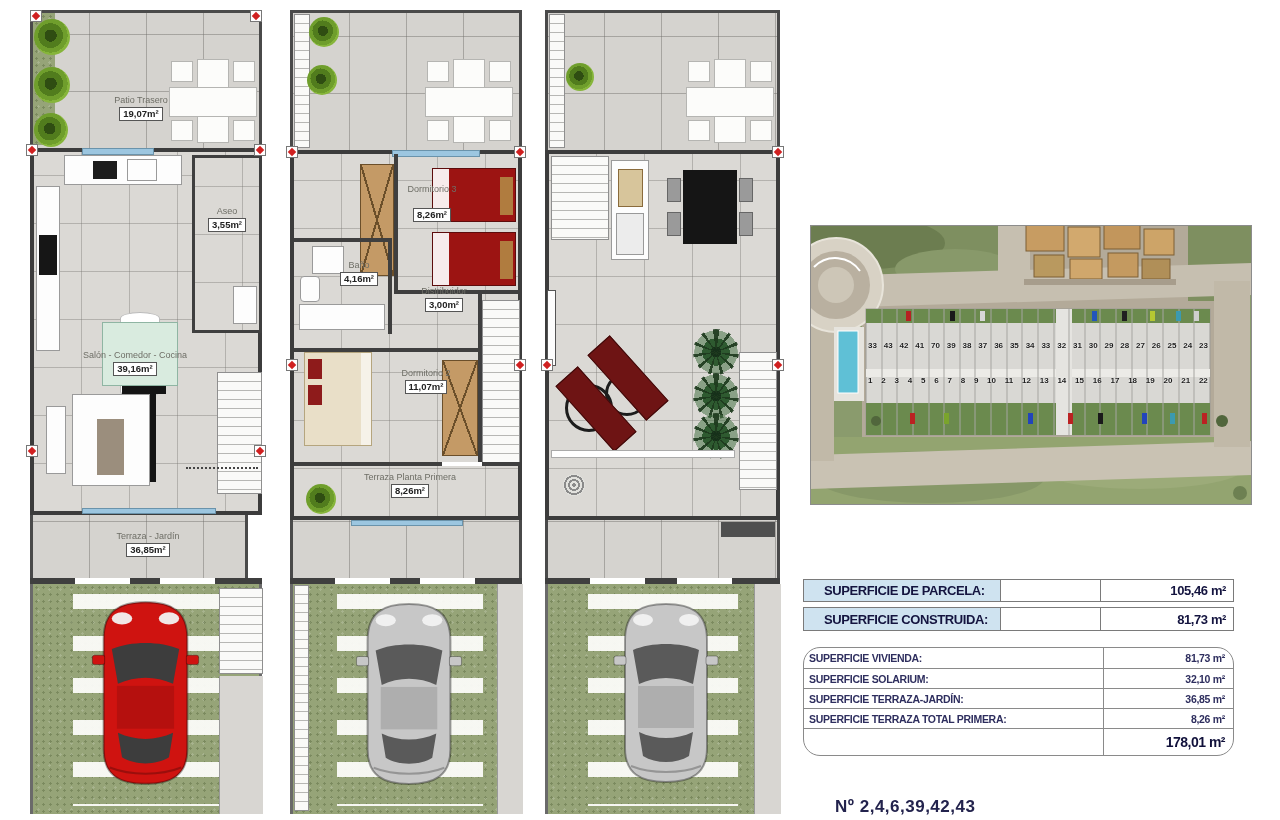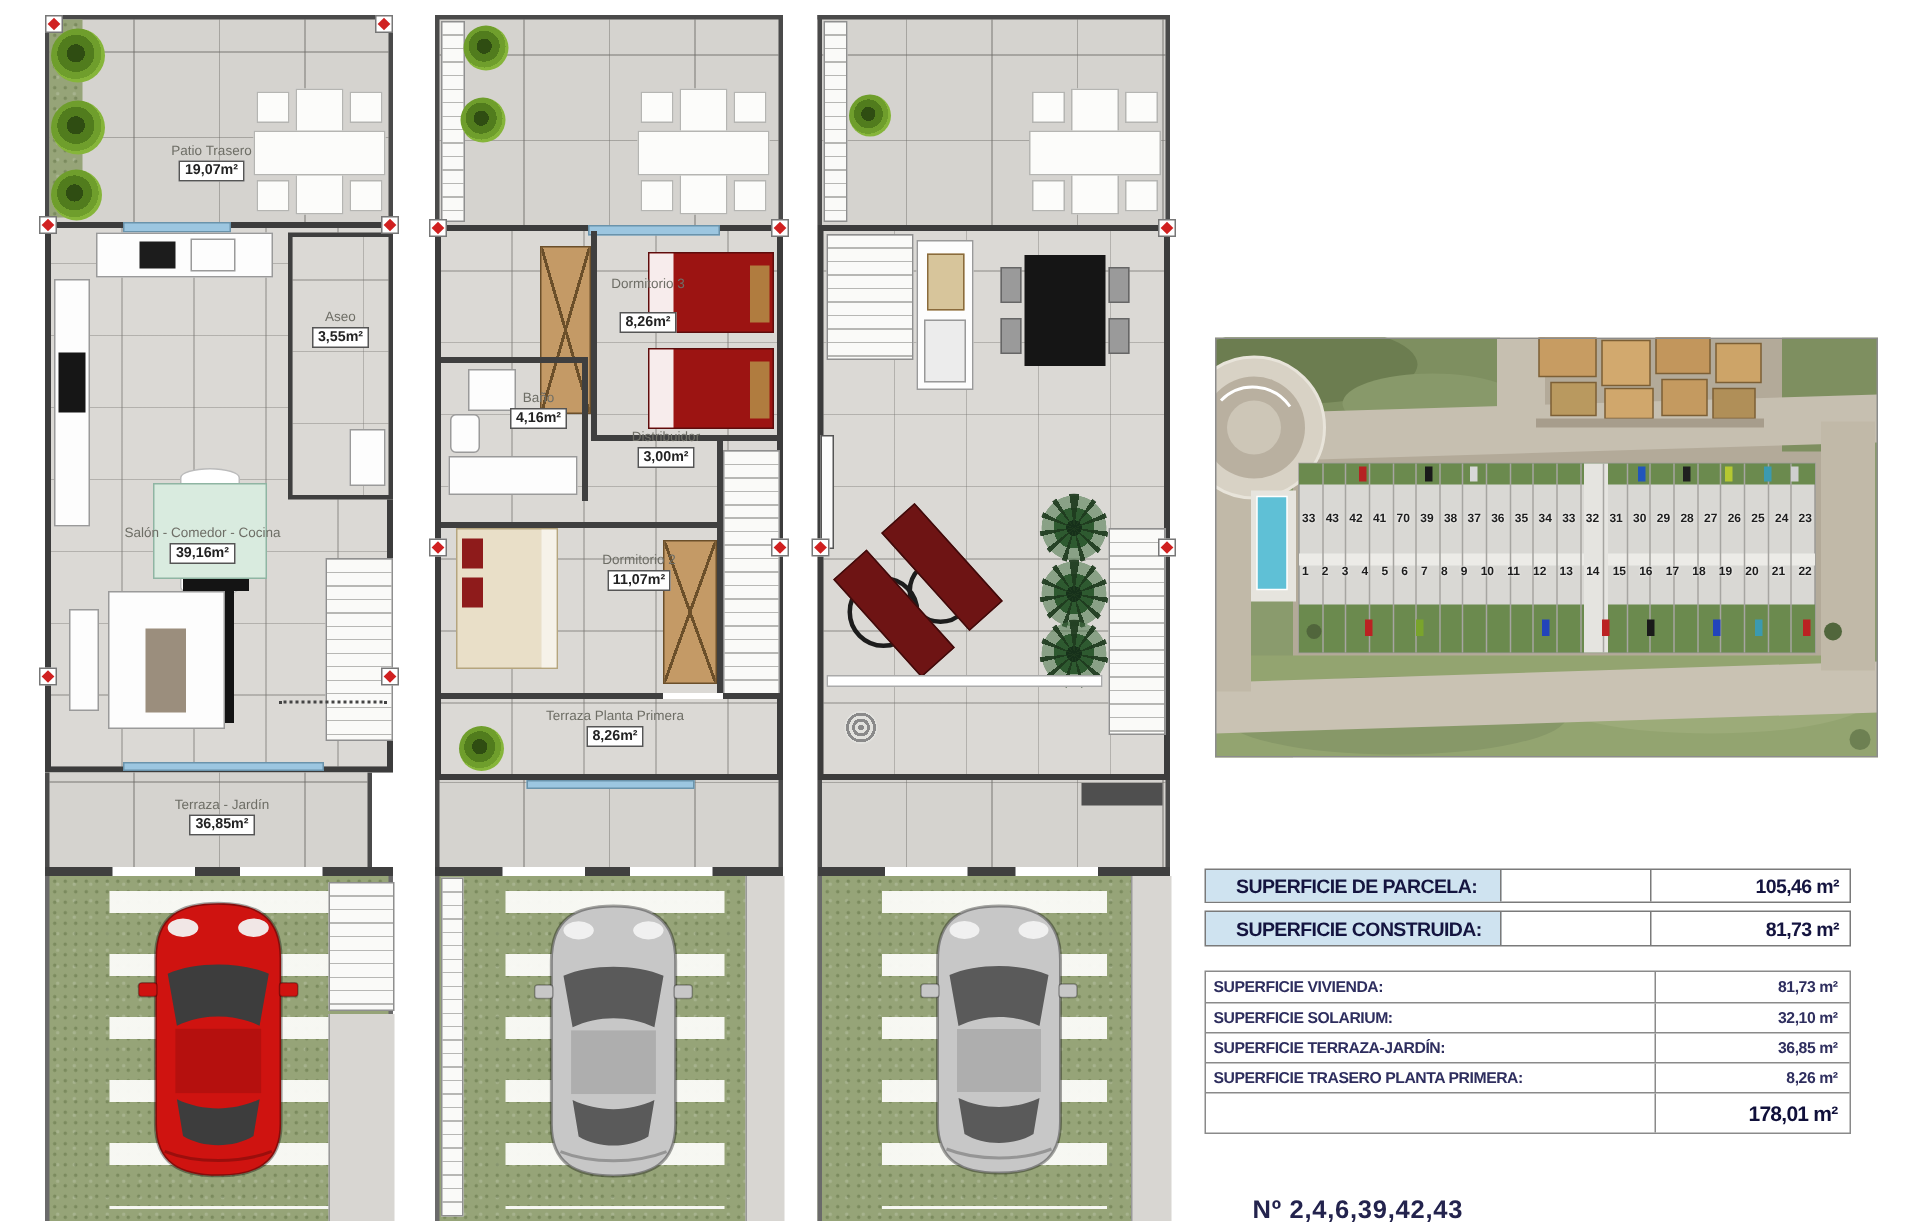--- a/index.html
+++ b/index.html
@@ -485,35 +485,35 @@
     <div class="val">105,46 m²</div>
   </div>
   <div class="srow" style="left:803px;top:607px;width:431px;height:24px;font-size:13px;">
     <div class="lab hdr-blue" style="width:197px;">
       <span>SUPERFICIE CONSTRUIDA:</span>
     </div>
     <div class="mid" style="width:100px;"></div>
     <div class="val">81,73 m²</div>
   </div>
 
-  <div class="dtable" style="left:803px;top:647px;width:431px;">
+  <div class="dtable" style="left:803px;top:647px;width:431px;border-radius:17px;">
     <div class="drow">
       <div class="lab">SUPERFICIE VIVIENDA:</div>
       <div class="val">81,73 m²</div>
     </div>
     <div class="drow">
       <div class="lab">SUPERFICIE SOLARIUM:</div>
       <div class="val">32,10 m²</div>
     </div>
     <div class="drow">
       <div class="lab">SUPERFICIE TERRAZA-JARDÍN:</div>
       <div class="val">36,85 m²</div>
     </div>
     <div class="drow">
-      <div class="lab">SUPERFICIE TRASERO PLANTA PRIMERA:</div>
+      <div class="lab">SUPERFICIE TERRAZA TOTAL PRIMERA:</div>
       <div class="val">8,26 m²</div>
     </div>
     <div class="drow total">
       <div class="gap"></div>
       <div class="val">178,01 m²</div>
     </div>
   </div>
 
   <div class="footer-num" style="left:835px;top:797px;">Nº 2,4,6,39,42,43</div>
 

